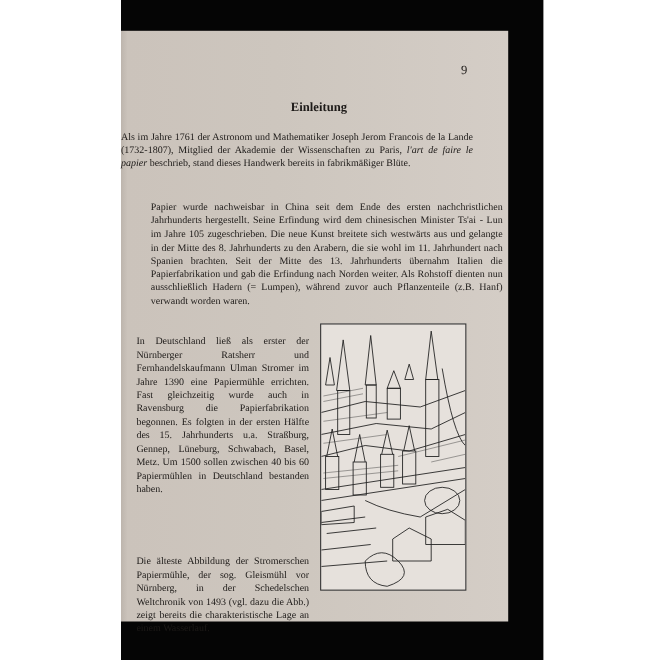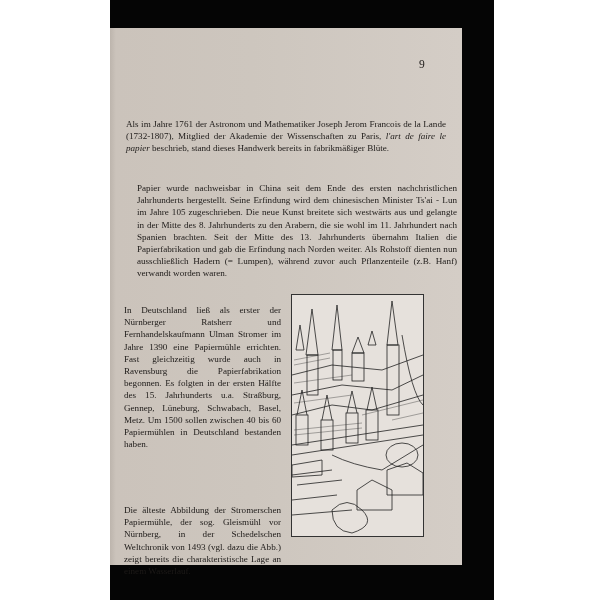--- a/index.html
+++ b/index.html
@@ -2,34 +2,35 @@
 <html><head>
 <meta charset="utf-8">
 <style>
   html,body{margin:0;padding:0;}
   body{width:600px;height:600px;background:#ffffff;position:relative;overflow:hidden;font-family:"Liberation Serif","DejaVu Serif",serif;}
   .frame{position:absolute;left:110px;top:0;width:384px;height:600px;background:#050505;}
   .page{position:absolute;left:110px;top:28px;width:352px;height:537px;background:linear-gradient(90deg,#bdb5ad 0px,#cbc3bb 6px,#cdc6be 40%,#d4cdc6 100%);color:#1d1a18;}
   .pagenum{position:absolute;left:309px;top:30px;font-size:11.5px;}
   .title{position:absolute;left:0;width:100%;top:64px;text-align:center;font-weight:bold;font-size:11.5px;padding-left:8px;box-sizing:border-box;}
   .para{position:absolute;font-size:9.1px;line-height:12.2px;text-align:justify;}
-  .p1{left:16px;top:90px;width:320px;font-family:Liberation Serif, serif;}
+  .p1{left:0;top:90px;width:320px;font-family:Liberation Serif, serif;}
   .p2{left:27px;top:154px;width:320px;}
   .p3{left:14px;top:276px;width:157px;}
   .p4{left:14px;top:476px;width:157px;}
   .ill{position:absolute;left:181px;top:266px;width:131px;height:241px;border:1px solid #333;background:#e6e1dc;overflow:hidden;}
   em{font-style:italic;}
 </style>
 </head>
 <body>
 
 <div class="frame"></div>
 
 <div class="page">
   <div class="pagenum">9</div>
+  <div class="title">Einleitung</div>
 
   <div class="para p1"><span>Als im Jahre 1761 der Astronom und Mathematiker Joseph Jerom Francois de la Lande (1732-1807), Mitglied der Akademie der Wissenschaften zu Paris, </span><em>l'art de faire le papier</em><span> beschrieb, stand dieses Handwerk bereits in fabrikmäßiger Blüte.</span></div>
 
   <div class="para p2">Papier wurde nachweisbar in China seit dem Ende des ersten nachchristlichen Jahrhunderts hergestellt. Seine Erfindung wird dem chinesischen Minister Ts'ai - Lun im Jahre 105 zugeschrieben. Die neue Kunst breitete sich westwärts aus und gelangte in der Mitte des 8. Jahrhunderts zu den Arabern, die sie wohl im 11. Jahrhundert nach Spanien brachten. Seit der Mitte des 13. Jahrhunderts übernahm Italien die Papierfabrikation und gab die Erfindung nach Norden weiter. Als Rohstoff dienten nun ausschließlich Hadern (= Lumpen), während zuvor auch Pflanzenteile (z.B. Hanf) verwandt worden waren.</div>
   <div class="para p3">In Deutschland ließ als erster der Nürnberger Ratsherr und Fernhandelskaufmann Ulman Stromer im Jahre 1390 eine Papiermühle errichten. Fast gleichzeitig wurde auch in Ravensburg die Papierfabrikation begonnen. Es folgten in der ersten Hälfte des 15. Jahrhunderts u.a. Straßburg, Gennep, Lüneburg, Schwabach, Basel, Metz. Um 1500 sollen zwischen 40 bis 60 Papiermühlen in Deutschland bestanden haben.</div>
   <div class="para p4">Die älteste Abbildung der Stromerschen Papiermühle, der sog. Gleismühl vor Nürnberg, in der Schedelschen Weltchronik von 1493 (vgl. dazu die Abb.) zeigt bereits die charakteristische Lage an einem Wasserlauf.</div>
 
   <div class="ill">
     <svg width="131" height="241" viewBox="0 0 131 241">
       <g fill="none" stroke="#222" stroke-width="0.8">

